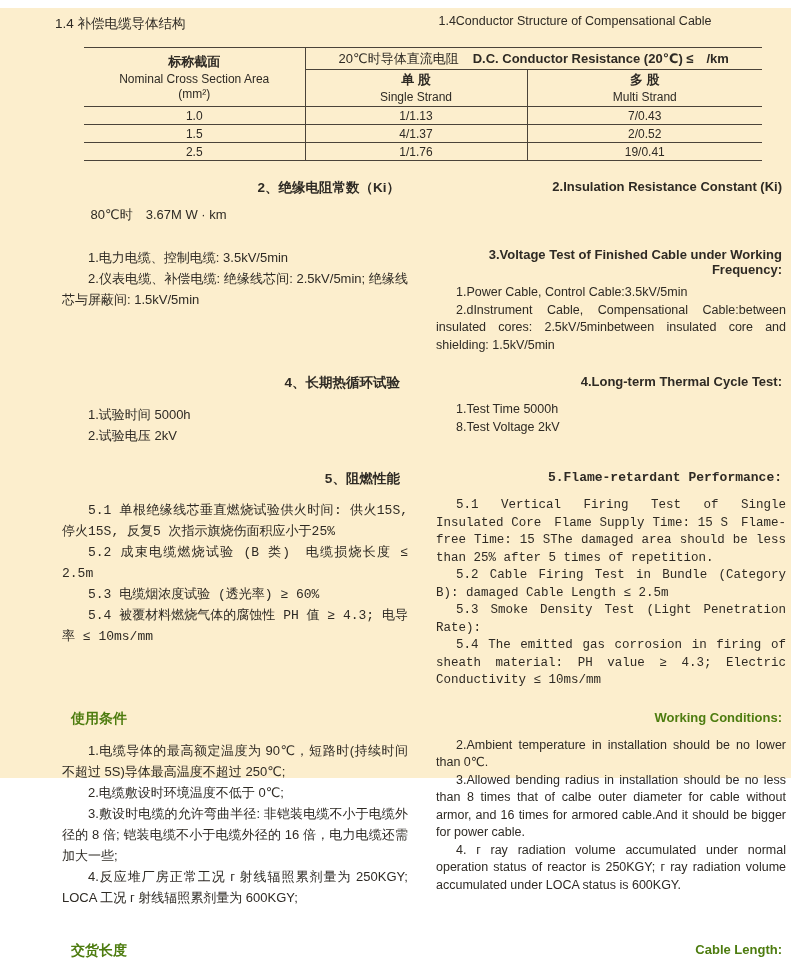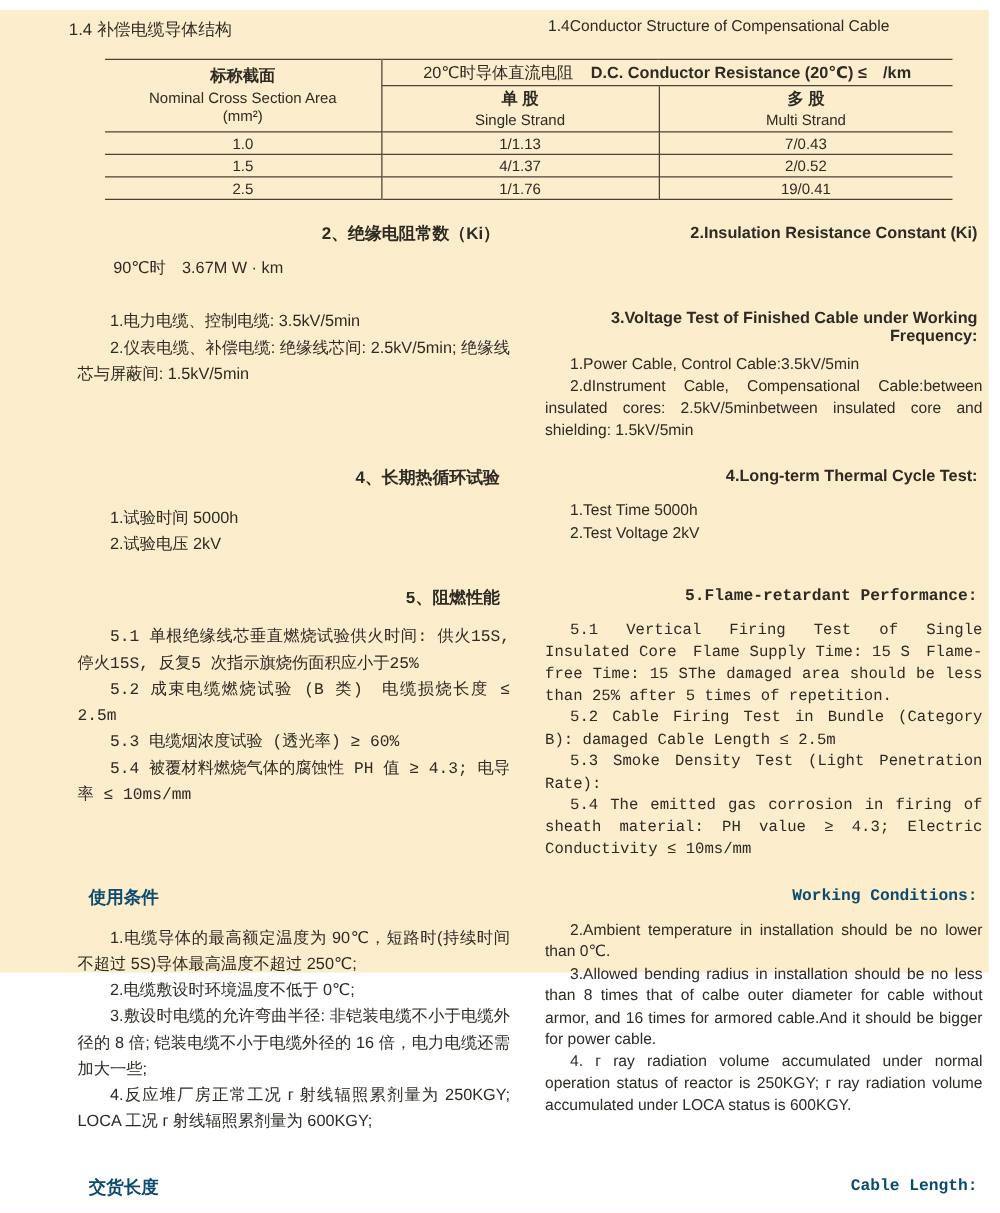--- a/index.html
+++ b/index.html
@@ -26,21 +26,21 @@
   .data-td{font-size:12px;height:15px;padding:0 4px;}
 
   
   .sec{display:flex;align-items:flex-start;margin-left:16px;}
   .colL{width:346px;margin-left:46px;}
   .colR{width:350px;margin-left:28px;}
   .hd{font-weight:bold;font-size:13.5px;}
   .hd-r{text-align:right;}
   .colL .hd{padding-right:8px;}
   .colR .hd{padding-right:4px;font-size:13px;}
-  .nav{color:#0c4a6e;font-size:14px;font-family:Liberation Mono, monospace;}
+  .nav{color:#4d7c0f;font-size:14px;}
   .p-zh{font-size:13px;line-height:21px;text-indent:2em;text-align:justify;margin:0;}
   .p-en{font-size:12.5px;line-height:17.5px;text-indent:1.6em;text-align:justify;margin:0;}
   .pre{white-space:pre-wrap;}
   .m2-t{margin-top:18px;}  .m3-t{margin-top:22px;}  .m4-t{margin-top:20px;}
   .m5-t{margin-top:24px;font-family:Liberation Mono, monospace;}  .mw-t{margin-top:20px;}  .ml-t{margin-top:34px;}
   .gap-lg{margin-bottom:20px;} .gap-md{margin-bottom:12px;} .gap-sm{margin-bottom:7px;}
 </style>
 </head>
 <body>
 
@@ -92,21 +92,21 @@
       <td class="data-td v-r" style="border-bottom:none">2.5</td>
       <td class="data-td v-r" style="border-bottom:none">1/1.76</td>
       <td class="data-td" style="border-bottom:none">19/0.41</td>
     </tr>
   </tbody>
     </table>
 
   <div class="sec m2-t">
     <div class="colL">
       <div class="hd hd-r gap-sm">2、绝缘电阻常数（Ki）</div>
-      <p class="p-zh pre" style="text-indent:2.2em">90℃时　3.67M W · km</p>
+      <p class="p-zh pre" style="text-indent:2.2em">80℃时　3.67M W · km</p>
     </div>
     <div class="colR">
       <div class="hd hd-r gap-sm">2.Insulation Resistance Constant (Ki)</div>
     </div>
   </div>
 
   <div class="sec m3-t">
     <div class="colL">
       <p class="p-zh">1.电力电缆、控制电缆: 3.5kV/5min</p>
       <p class="p-zh">2.仪表电缆、补偿电缆: 绝缘线芯间: 2.5kV/5min; 绝缘线芯与屏蔽间: 1.5kV/5min</p>
@@ -120,21 +120,21 @@
 
   <div class="sec m4-t">
     <div class="colL">
       <div class="hd hd-r gap-md">4、长期热循环试验</div>
       <p class="p-zh">1.试验时间 5000h</p>
       <p class="p-zh">2.试验电压 2kV</p>
     </div>
     <div class="colR">
       <div class="hd hd-r gap-md">4.Long-term Thermal Cycle Test:</div>
       <p class="p-en">1.Test Time 5000h</p>
-      <p class="p-en">2.Test Voltage 2kV</p>
+      <p class="p-en">8.Test Voltage 2kV</p>
     </div>
   </div>
 
   <div class="sec m5-t">
     <div class="colL">
       <div class="hd hd-r gap-md">5、阻燃性能</div>
       <p class="p-zh">5.1 单根绝缘线芯垂直燃烧试验供火时间: 供火15S, 停火15S, 反复5 次指示旗烧伤面积应小于25%</p>
       <p class="p-zh">5.2 成束电缆燃烧试验 (B 类)　电缆损烧长度 ≤ 2.5m</p>
       <p class="p-zh">5.3 电缆烟浓度试验 (透光率) ≥ 60%</p>
       <p class="p-zh">5.4 被覆材料燃烧气体的腐蚀性 PH 值 ≥ 4.3; 电导率 ≤ 10ms/mm</p>

